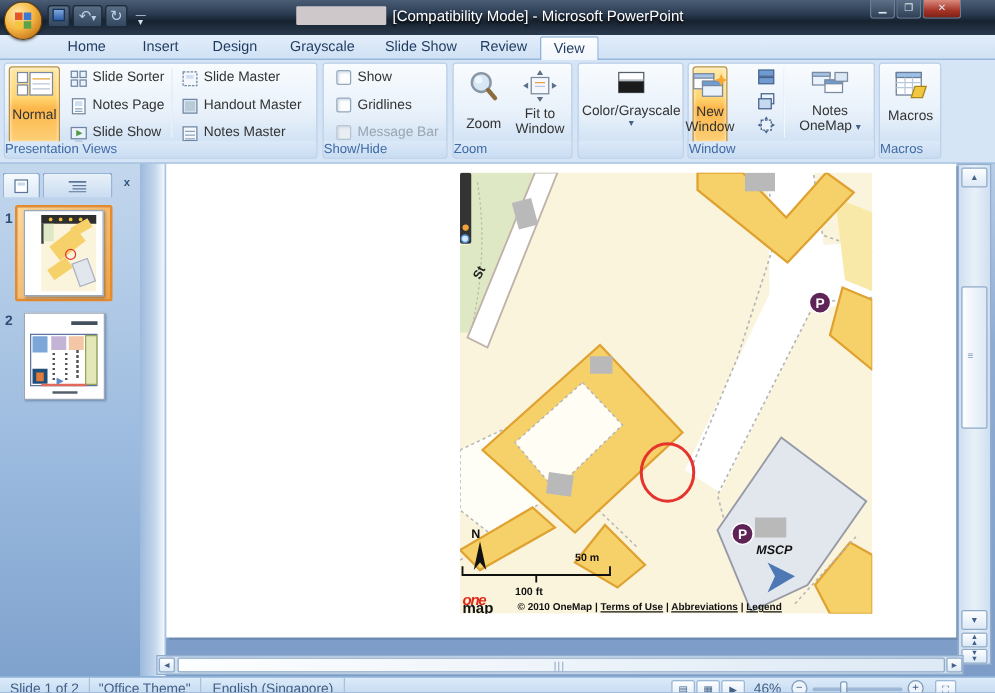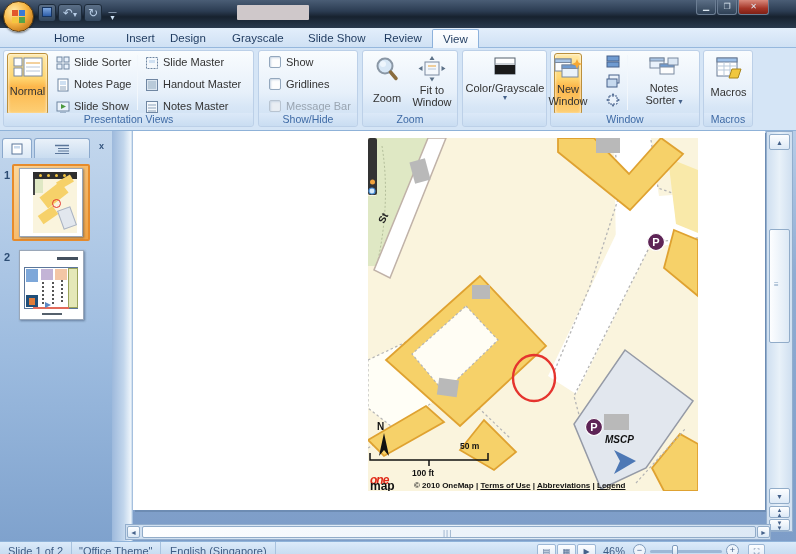--- a/index.html
+++ b/index.html
@@ -25,21 +25,21 @@
   #btn-close{background:linear-gradient(#d98a7d,#a53527 60%,#7e2016);}
 
   
   #tabrow{left:0;top:28px;width:796px;height:20px;background:linear-gradient(#e3eefb,#cfe1f4);border-bottom:1px solid #96b8dd;padding-left:48px;}
   .tab{position:absolute;top:1px;height:19px;padding:3px 10px 0;font-size:11.5px;color:#1e3a5f;white-space:nowrap;}
   .tab.active{background:linear-gradient(#fdfeff,#f0f6fc);border:1px solid #8db2dc;border-bottom:none;border-radius:2px 2px 0 0;color:#2a4songs0;}
   
   #ribbon{left:0;top:48px;width:796px;height:83px;background:#d5e5f6;border-bottom:1px solid #8fb2d8;}
   .group{position:absolute;top:2px;height:77px;border:1px solid #bcd0e8;border-radius:3px;
     background:linear-gradient(180deg,#f9fcfe 0%,#e7f0fa 55%,#d7e6f6 75%,#cde0f3 100%);}
-  .group-label{position:absolute;left:0;right:0;bottom:0;height:13px;font-size:10.5px;color:#3e6aa5;text-align:center;
+  .group-label{position:absolute;left:0;right:0;bottom:0;height:13px;font-size:10.5px;color:#3e6aa5;text-align:left;
     background:linear-gradient(#dcE9f8,#c9ddf2);border-radius:0 0 3px 3px;line-height:13px;}
   .sbtn{position:absolute;height:19px;display:flex;font-size:11px;color:#333;white-space:nowrap;border-radius:2px;padding:0 2px;}
   .sbtn .ic{margin-right:4px;display:inline-flex;}
   .bigbtn{position:absolute;display:flex;flex-direction:column;align-items:center;justify-content:flex-start;
     font-size:11px;color:#333;text-align:center;border-radius:3px;padding-top:3px;line-height:12px;}
   .sel-orange{border:1px solid #ba8f3d;
     background:linear-gradient(180deg,#ffe8a6 0%,#ffd671 40%,#fcb64a 55%,#fdd077 100%);box-shadow:inset 0 0 3px #fff;}
   .vdivider{position:absolute;top:4px;bottom:16px;width:1px;background:#c3d5ea;border-right:1px solid #f2f7fc;}
   .cb{display:inline-block;width:12px;height:12px;background:#fdfdfd;border:1px solid #93a7bd;border-radius:2px;
     box-shadow:inset 1px 1px 2px #c9d6e4;margin-right:5px;flex:none;}
@@ -87,36 +87,37 @@
 <body>
 
 <div id="app">
 
   <div id="titlebar" class="abs">
     <div class="abs qat-btn" style="left:38px;"><span style="display:inline-block;width:10px;height:10px;background:linear-gradient(#7fa8e0,#2d5da8);border:1px solid #17345f;"></span></div>
     <div class="abs qat-btn" style="left:58px;width:24px;"><span style="color:#b9cfe8;">↶</span><span class="caret" style="color:#b9cfe8;">▾</span></div>
     <div class="abs qat-btn" style="left:84px;"><span style="color:#b9cfe8;">↻</span></div>
     <div class="abs" id="qat-more" style="left:106px;"><span>—<br>▾</span></div>
     <div class="abs" id="title-redacted"></div>
+    <span class="abs" id="title-text">[Compatibility Mode] - Microsoft PowerPoint</span>
     <div class="abs winbtn" style="left:696px;width:20px;"><span>▁</span></div>
     <div class="abs winbtn" style="left:717px;width:20px;"><span>❐</span></div>
     <div class="abs winbtn" id="btn-close" style="left:738px;width:31px;"><span>✕</span></div>
   </div>
   <div id="office-btn" class="abs">
     <span class="grid">
       <i style="background:#e2572c"></i>
         <i style="background:#3a7ad6"></i>
         <i style="background:#f4c63f"></i>
         <i style="background:#58a447"></i>
     </span>
   </div>
 
   <div id="tabrow" class="abs">
     <div class="tab" style="left:44px;">Home</div>
-    <div class="tab" style="left:116px;">Insert</div>
+    <div class="tab" style="left:104px;">Insert</div>
     <div class="tab" style="left:160px;">Design</div>
     <div class="tab" style="left:222px;">Grayscale</div>
     <div class="tab" style="left:298px;">Slide Show</div>
     <div class="tab" style="left:374px;">Review</div>
     <div class="tab active" style="left:432px;">View</div>
   </div>
 
   <div id="ribbon" class="abs">
 
     <div class="group" style="left:3px;width:251px;">
@@ -304,21 +305,21 @@
         <span class="ic">
           <svg width="32" height="24">
               <rect x="2" y="2" width="14" height="10" fill="#eaf2fb" stroke="#7a8aa0"></rect>
               <rect x="2" y="2" width="14" height="3" fill="#a8c4e4" stroke="#7a8aa0"></rect>
               <rect x="12" y="8" width="14" height="10" fill="#fdfdfd" stroke="#7a8aa0"></rect>
               <rect x="12" y="8" width="14" height="3" fill="#6f9bd1" stroke="#7a8aa0"></rect>
               <rect x="20" y="2" width="10" height="7" fill="#dce8f5" stroke="#7a8aa0"></rect>
             </svg>
         </span>
         <span>Notes</span>
-        <span><span>Sorter</span> <span class="caret">▾</span></span>
+        <span><span>OneMap</span> <span class="caret">▾</span></span>
       </div>
       <div class="group-label">Window</div>
     </div>
 
     <div class="group" style="left:703px;width:50px;">
       <div class="bigbtn" style="left:2px;top:2px;width:45px;height:62px;">
         <span class="ic">
           <svg width="28" height="24">
               <rect x="2" y="2" width="20" height="18" fill="#fff" stroke="#6b7d96"></rect>
               <rect x="2" y="2" width="20" height="4" fill="#9dc0e8" stroke="#6b7d96"></rect>

